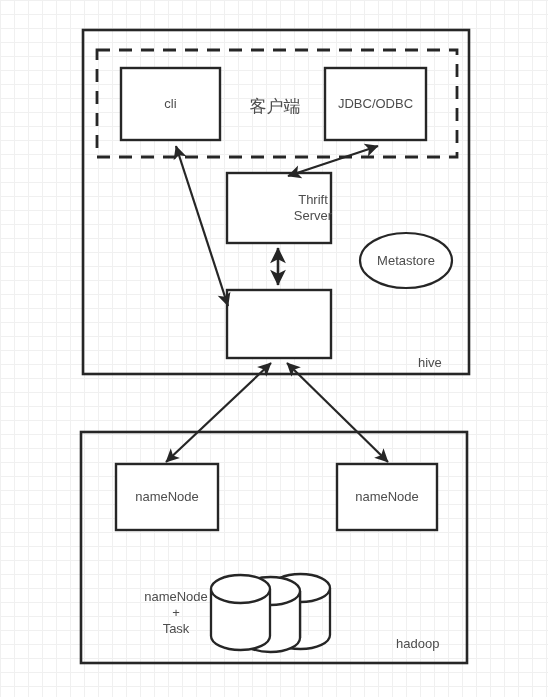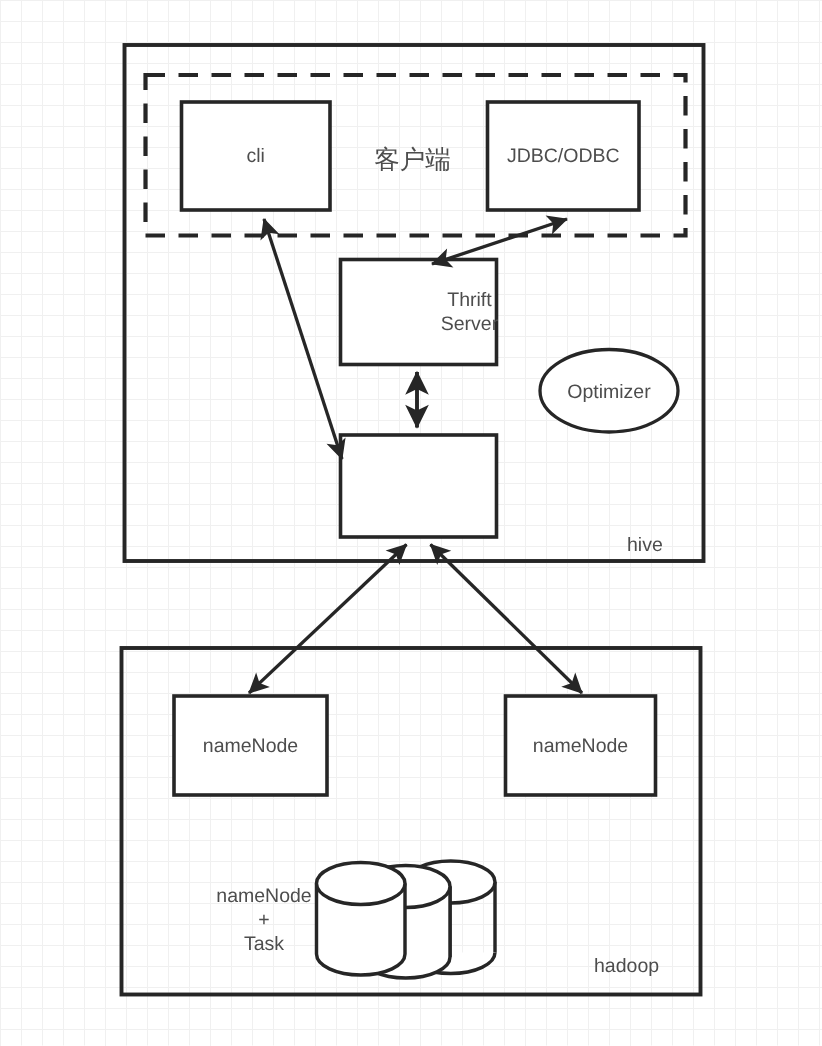--- a/index.html
+++ b/index.html
@@ -109,21 +109,21 @@
   </svg>
 
   <div class="node-label" style="left:121px;top:96px;width:99px;">cli</div>
 
   <div class="node-label" style="left:315px;top:96px;width:121px;">JDBC/ODBC</div>
 
   <div class="node-label" style="left:227px;top:192px;width:116px;margin-left:28px;">Thrift
 Server</div>
 
 
-  <div class="node-label" style="left:355px;top:253px;width:102px;">Optimizer</div>
+  <div class="node-label" style="left:355px;top:253px;width:102px;">Metastore</div>
 
   <div class="node-label" style="left:116px;top:489px;width:102px;">nameNode</div>
 
   <div class="node-label" style="left:332px;top:489px;width:110px;">nameNode</div>
 
   <div class="node-label" style="left:138px;top:589px;width:76px;">nameNode
 +
 Task</div>
 
   <div class="cn-label" style="left:235px;top:95px;width:80px;">客户端</div>

